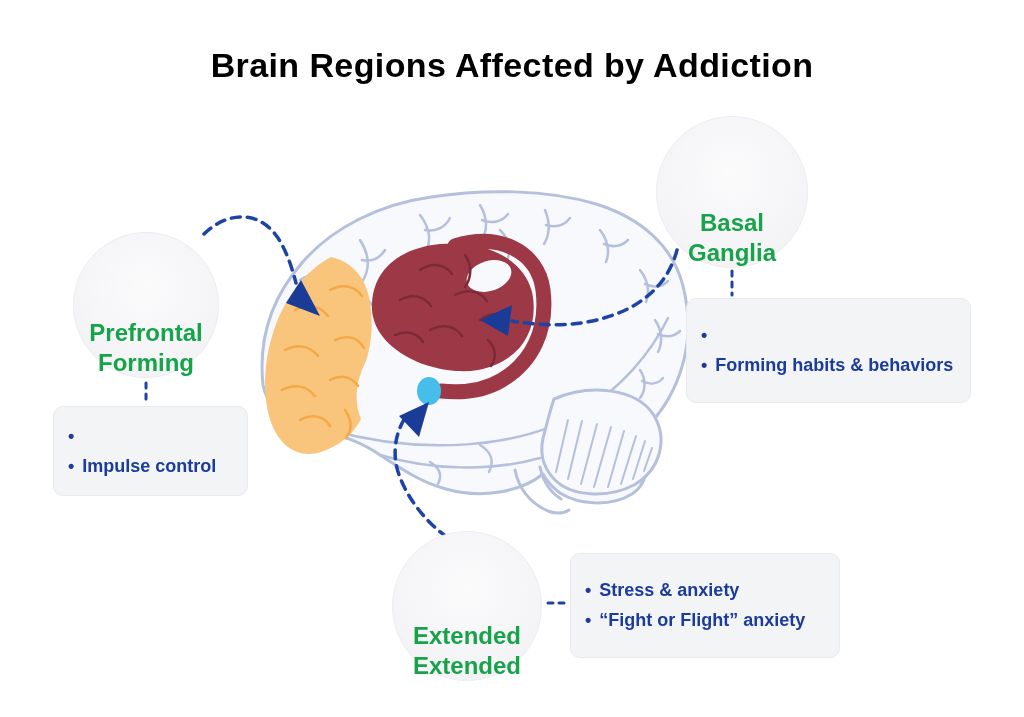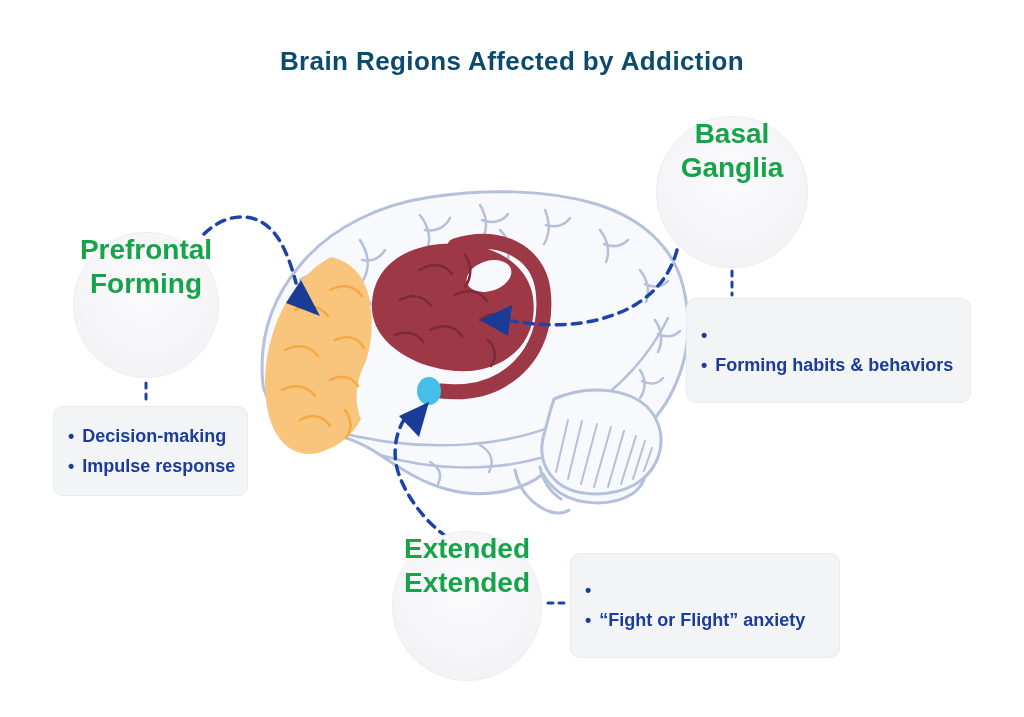--- a/index.html
+++ b/index.html
@@ -2,29 +2,29 @@
 <html><head>
 <meta charset="utf-8">
 <style>
   html,body{margin:0;padding:0;}
   body{
     width:1024px;height:717px;position:relative;background:#ffffff;
     font-family:"Liberation Sans", sans-serif;overflow:hidden;
   }
   .title{
     position:absolute;left:0;top:46px;width:100%;text-align:center;
-    font-size:26px;font-weight:700;color:#0c4a6e;letter-spacing:.4px;
+    font-size:34px;font-weight:700;color:#000000;letter-spacing:.4px;
   }
   svg.diagram{position:absolute;left:0;top:0;width:1024px;height:717px;z-index:1;}
   .circle{
     position:absolute;border-radius:50%;z-index:2;box-sizing:border-box;
     background:radial-gradient(circle at 50% 38%, #fbfbfc 0%, #f3f3f6 78%);
     border:1px solid #ededf1;
-    display:flex;align-items:flex-start;justify-content:center;text-align:center;
-    color:#16a34a;font-weight:700;font-size:28px;line-height:1.22;
+    display:flex;align-items:flex-end;justify-content:center;text-align:center;
+    color:#16a34a;font-weight:700;font-size:24px;line-height:1.22;
   }
   .circle.prefrontal{left:73px;top:232px;width:146px;height:146px;padding:0 8px;}
   .circle.basal{left:656px;top:116px;width:152px;height:152px;padding:0 20px;}
   .circle.amygdala{left:392px;top:531px;width:150px;height:150px;padding:0 10px;}
   .infobox{
     position:absolute;z-index:2;box-sizing:border-box;
     background:#f3f4f6;border:1px solid #e9eaee;border-radius:10px;
     display:flex;flex-direction:column;justify-content:center;gap:9px;
     padding:12px 14px;color:#1b3c9c;font-weight:700;
   }
@@ -134,39 +134,39 @@
 <div class="circle basal">
   <span>Basal Ganglia</span>
 </div>
 <div class="circle amygdala">
   <span>Extended Extended</span>
 </div>
 
 <div class="infobox box-prefrontal">
   <div class="line">
     <span class="bullet">•</span>
-    <span>Decision-making</span>
   </div>
   <div class="line">
     <span class="bullet">•</span>
-    <span>Impulse response</span>
+    <span>Impulse control</span>
   </div>
 </div>
 
 <div class="infobox box-basal">
   <div class="line">
     <span class="bullet">•</span>
   </div>
   <div class="line">
     <span class="bullet">•</span>
     <span>Forming habits &amp; behaviors</span>
   </div>
 </div>
 
 <div class="infobox box-amygdala">
   <div class="line">
     <span class="bullet">•</span>
+    <span>Stress &amp; anxiety</span>
   </div>
   <div class="line">
     <span class="bullet">•</span>
     <span>“Fight or Flight” anxiety</span>
   </div>
 </div>
 
 </body></html>

